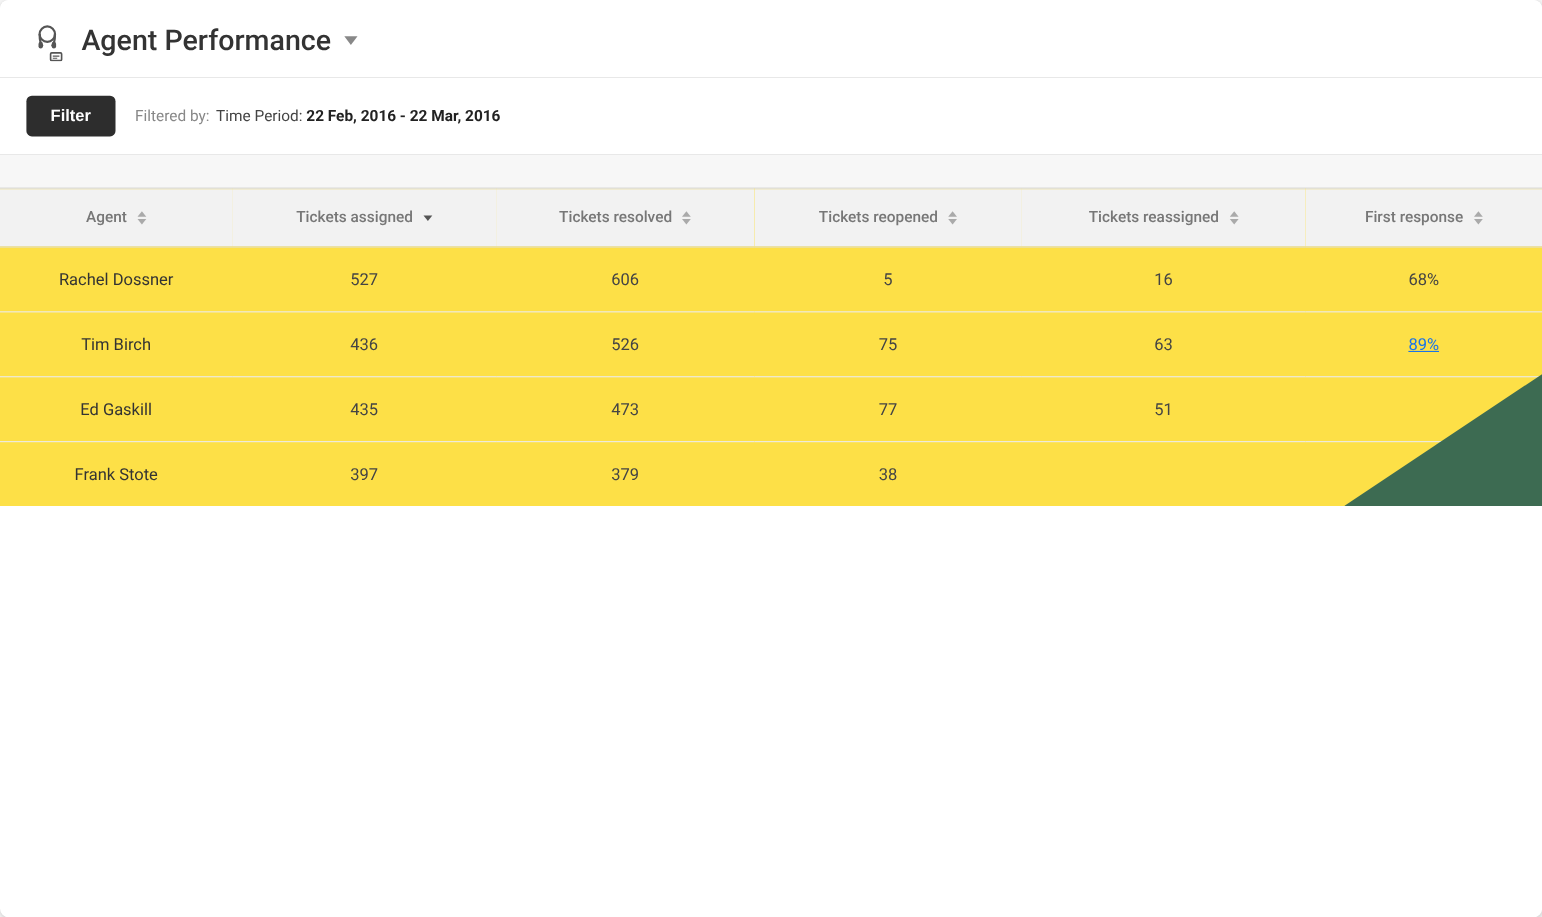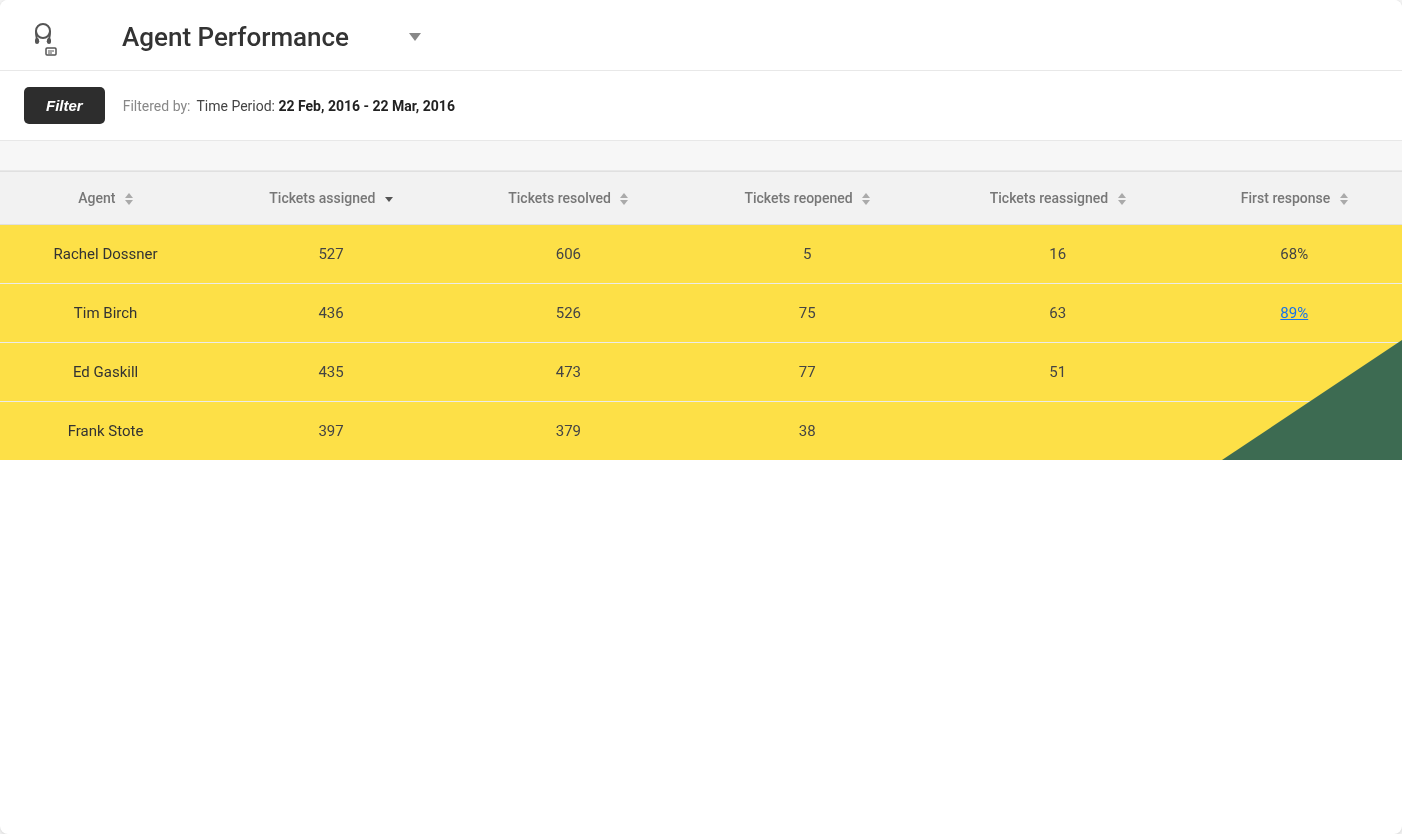--- a/index.html
+++ b/index.html
@@ -18,21 +18,20 @@
       border-radius: 8px;
       overflow: hidden;
       box-shadow: 0 1px 4px rgba(0,0,0,0.15);
     }
     .header {
       display: flex;
       align-items: center;
       padding: 18px 24px 14px 24px;
       background: #fff;
       border-bottom: 1px solid #e8e8e8;
-      gap: 48px;
     }
     .header-icon {
       display: flex;
       align-items: center;
       margin-right: 12px;
       font-size: 28px;
       color: #555;
     }
     .header-title {
       font-size: 26px;
@@ -60,21 +59,20 @@
     .filter-button {
       background: #2d2d2d;
       color: #fff;
       border: none;
       border-radius: 5px;
       padding: 10px 22px;
       font-size: 15px;
       font-weight: 600;
       cursor: pointer;
       margin-right: 18px;
-      font-style: italic;
     }
     .filter-label {
       color: #888;
       font-size: 14px;
       margin-right: 6px;
     }
     .filter-value {
       color: #444;
       font-size: 14px;
     }

